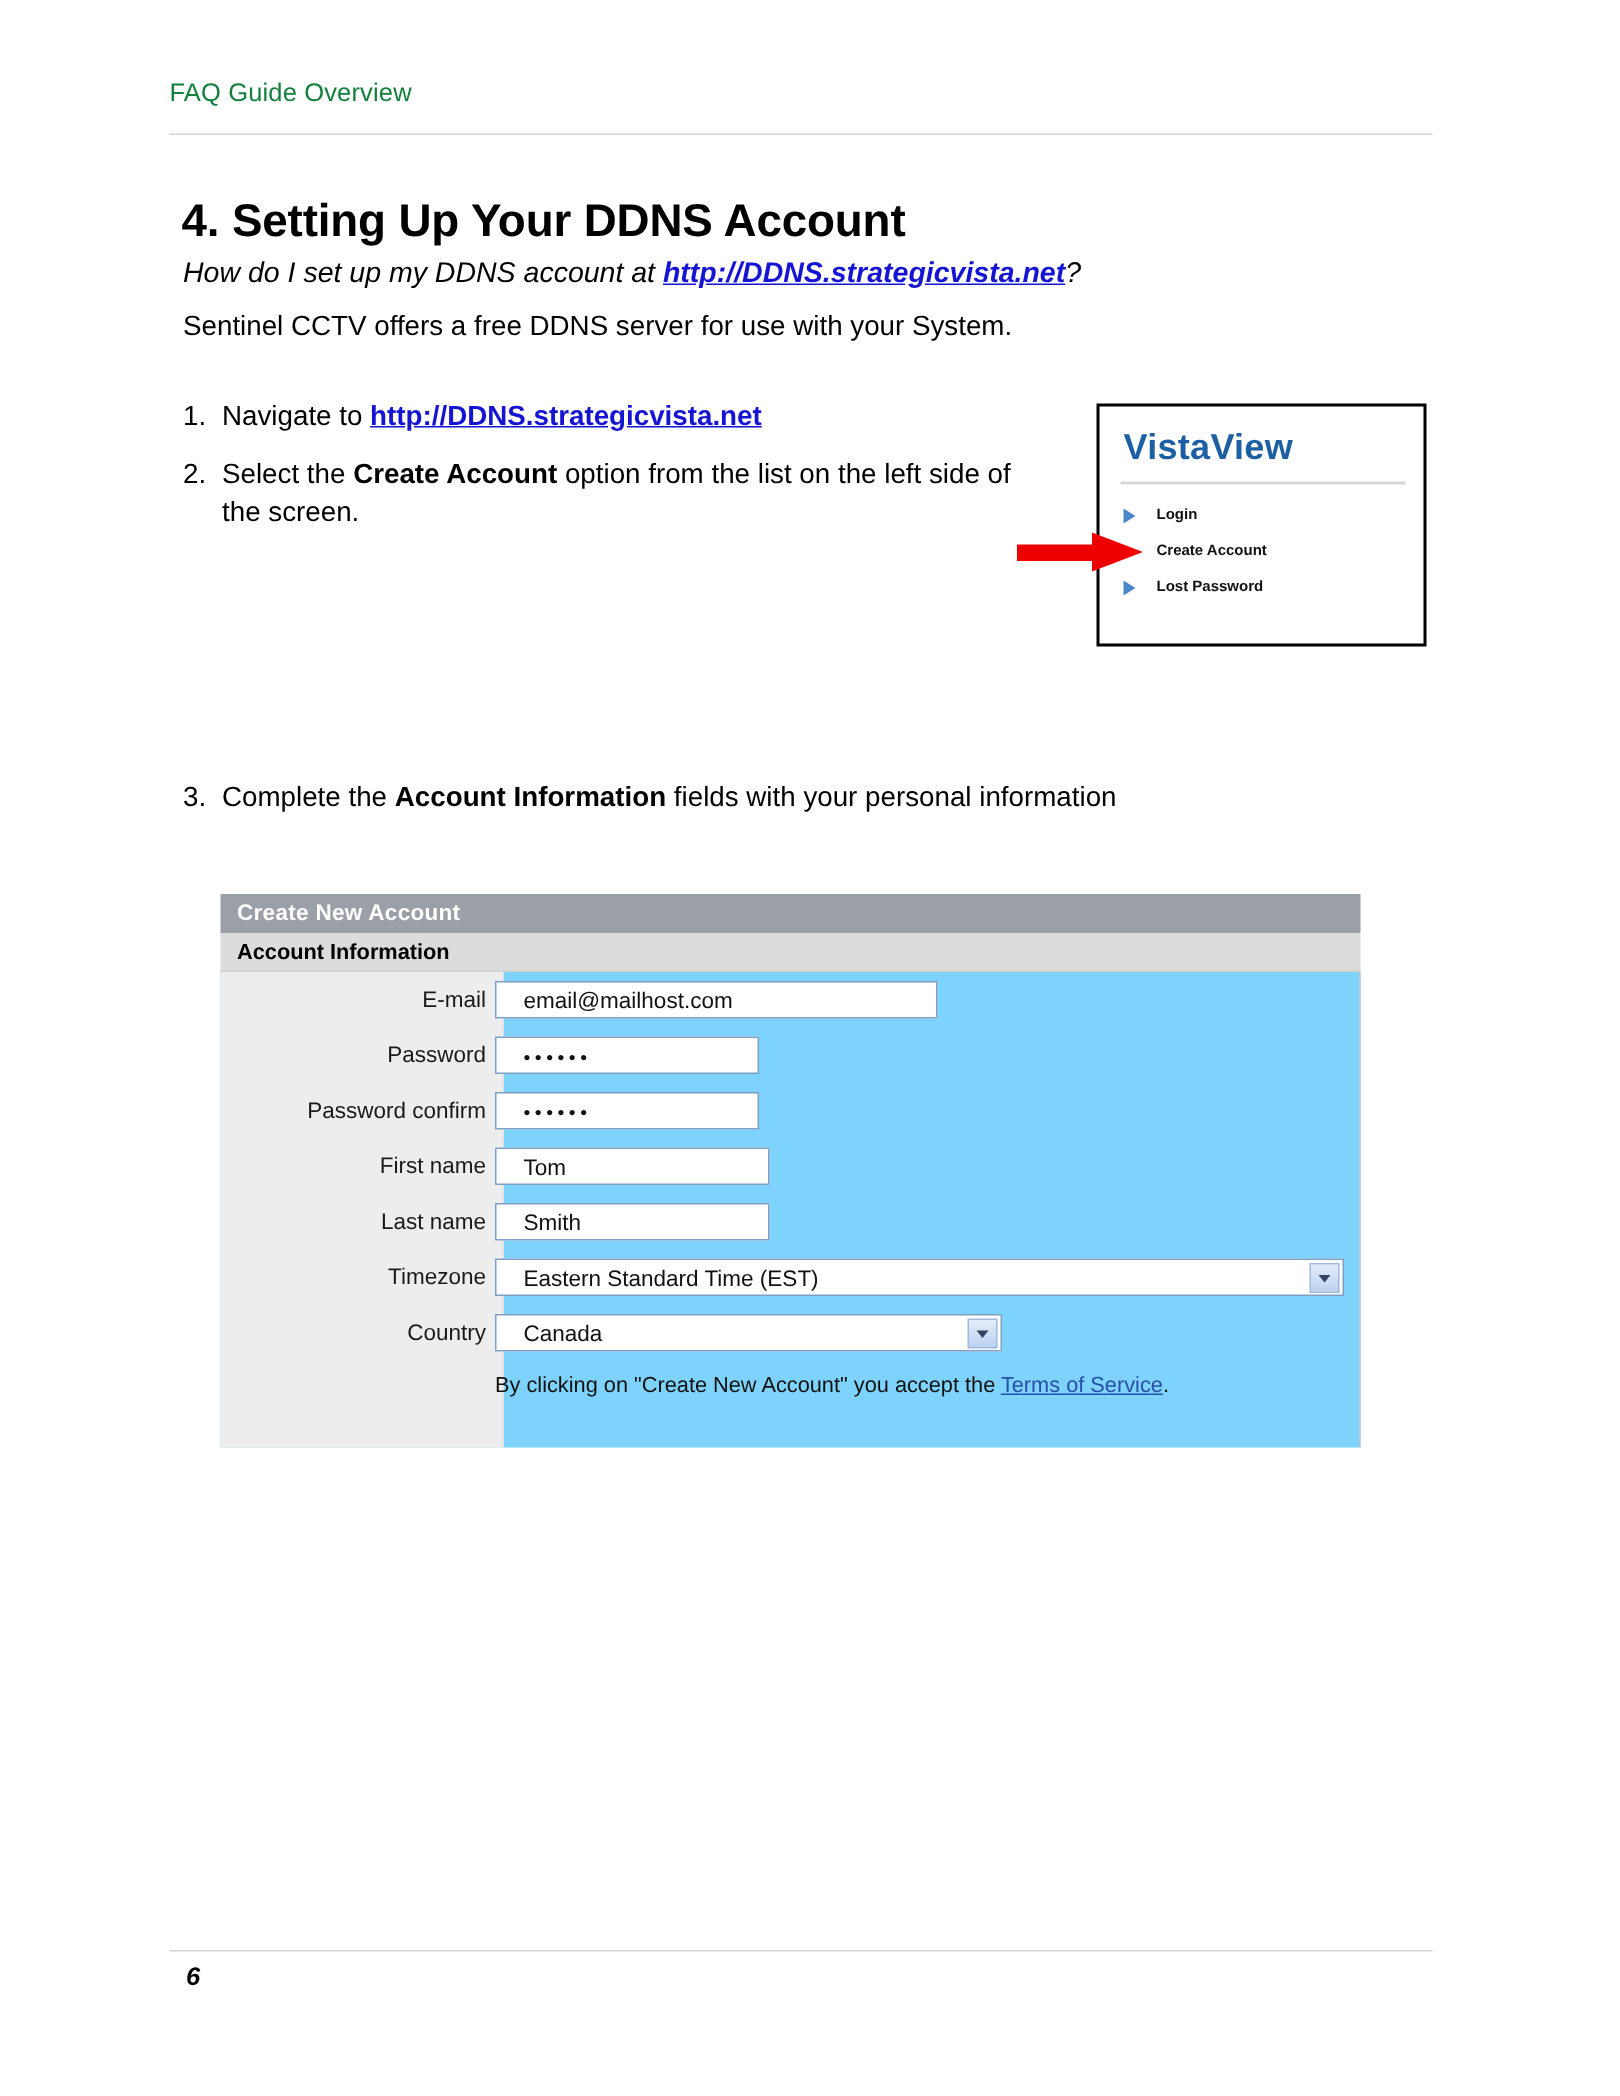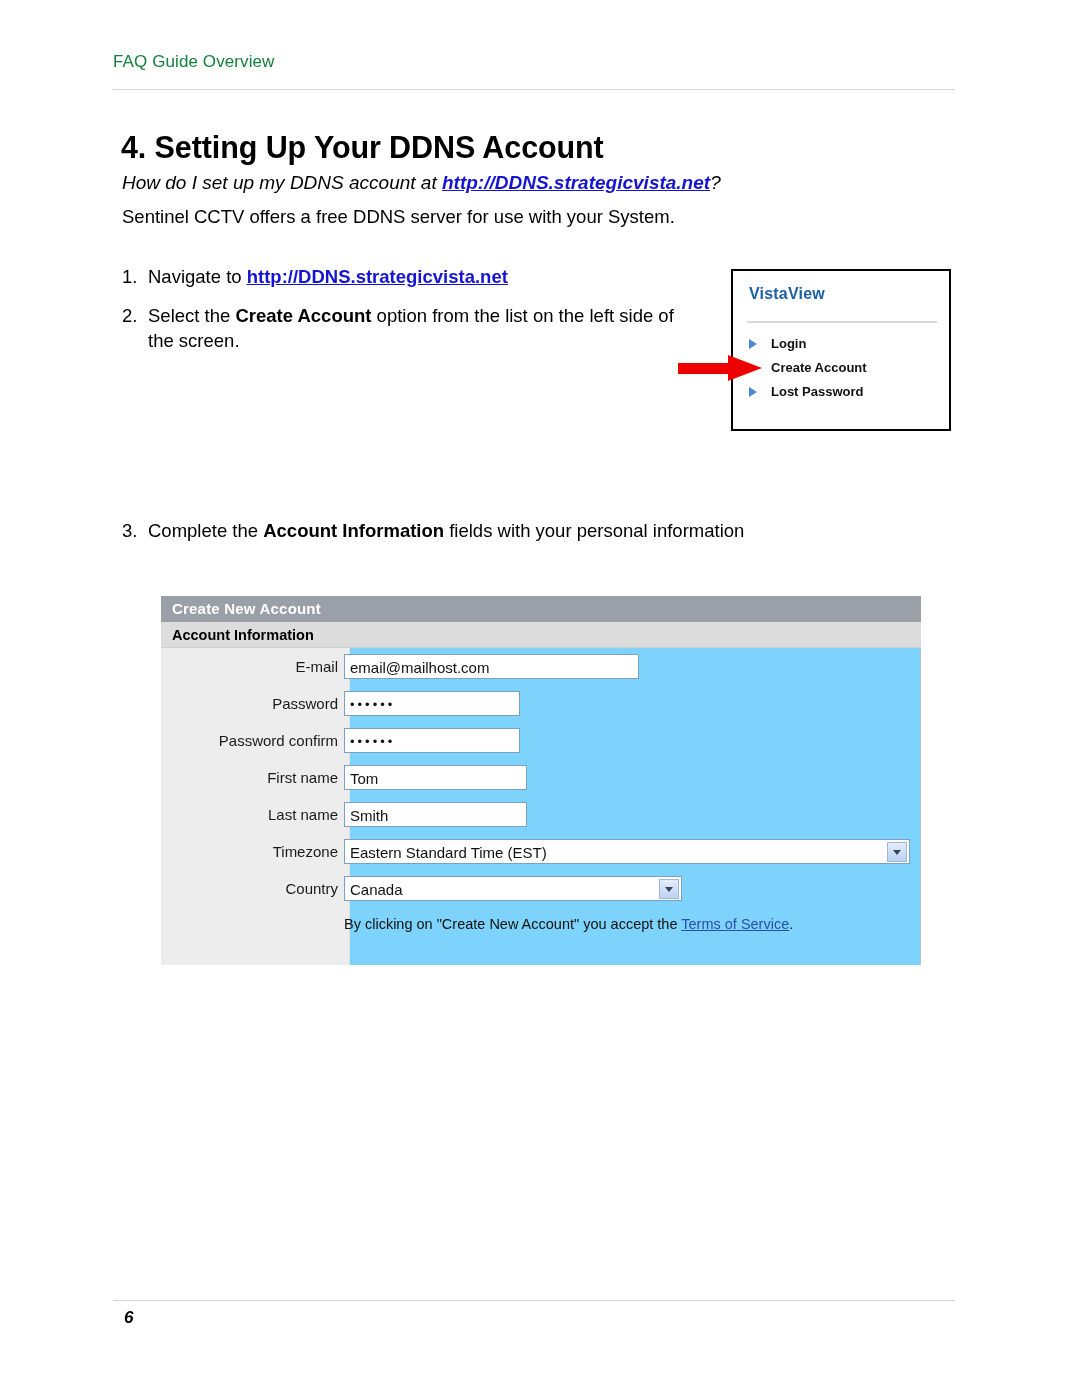--- a/index.html
+++ b/index.html
@@ -115,21 +115,21 @@
     width: 220px;
     height: 162px;
     border: 2px solid #000000;
     background: #ffffff;
     box-sizing: border-box;
   }
   .vista-title {
     position: absolute;
     left: 16px;
     top: 14px;
-    font-size: 16px;
+    font-size: 24px;
     font-weight: bold;
     color: #1d5fa3;
     letter-spacing: .2px;
   }
   .vista-divider {
     position: absolute;
     left: 14px;
     top: 50px;
     width: 190px;
     height: 2px;
@@ -139,21 +139,21 @@
     position: absolute;
     left: 14px;
     top: 61px;
     width: 196px;
   }
   .vista-item {
     position: relative;
     height: 24px;
     line-height: 24px;
     padding-left: 24px;
-    font-size: 13px;
+    font-size: 10px;
     font-weight: bold;
     color: #111;
     white-space: nowrap;
   }
   .vista-bullet {
     position: absolute;
     left: 2px;
     top: 7px;
     width: 0;
     height: 0;
@@ -168,21 +168,21 @@
     left: 678px;
     top: 355px;
     width: 84px;
     height: 26px;
     pointer-events: none;
   }
 
   
   .form-shot {
     position: absolute;
-    left: 161px;
+    left: 147px;
     top: 596px;
     width: 760px;
     height: 370px;
     background: #ffffff;
     box-sizing: border-box;
   }
   .form-titlebar {
     height: 26px;
     background: #9ba0a8;
     color: #ffffff;
@@ -243,21 +243,21 @@
     flex: 0 0 auto;
   }
   .f-field {
     position: relative;
     height: 25px;
     border: 1px solid #7d9fc4;
     background: #ffffff;
     font-size: 15px;
     color: #111;
     line-height: 25px;
-    padding-left: 5px;
+    padding-left: 18px;
     box-sizing: border-box;
     white-space: nowrap;
     overflow: hidden;
   }
   .f-field.w-email { width: 295px; }
   .f-field.w-pass  { width: 176px; }
   .f-field.w-name  { width: 183px; }
   .f-field.w-region  { width: 239px; }
   .f-field.w-country { width: 338px; }
   .f-field.w-tz      { width: 566px; }

